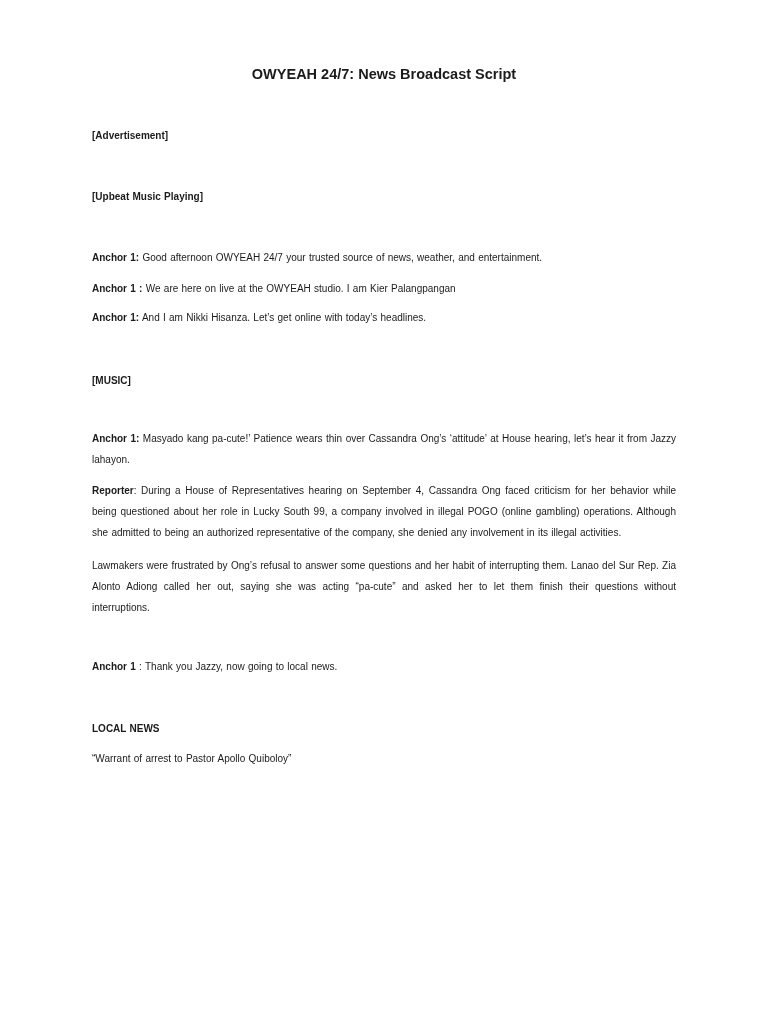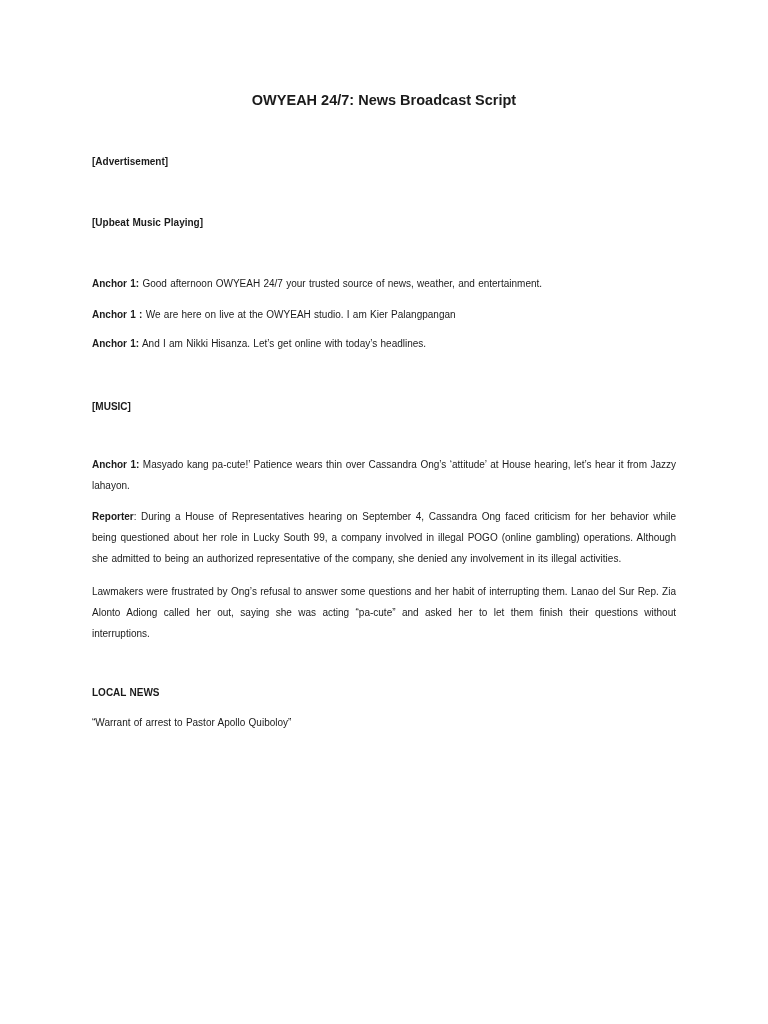--- a/index.html
+++ b/index.html
@@ -12,21 +12,21 @@
     height: 1024px;
     overflow: hidden;
     font-family: "Liberation Sans", sans-serif;
     color: #1b1b1b;
     -webkit-font-smoothing: antialiased;
   }
   .page {
     box-sizing: border-box;
     width: 768px;
     height: 1024px;
-    padding: 90px 92px 0 92px;
+    padding: 64px 92px 0 92px;
     background: #ffffff;
   }
   .doc-title {
     font-size: 14.5px;
     line-height: 21px;
     font-weight: bold;
     text-align: center;
     margin: 0 0 40px 0;
   }
   p, .heading {
@@ -67,18 +67,19 @@
 
   <p class="heading mb37">[MUSIC]</p>
 
 
   <p class="just mb10"><span class="speaker">Anchor 1:</span><span> Masyado kang pa-cute!’ Patience wears thin over Cassandra Ong’s ‘attitude’ at House hearing, let’s hear it from Jazzy lahayon.</span></p>
 
   <p class="just mb12"><span class="speaker">Reporter</span><span>: During a House of Representatives hearing on September 4, Cassandra Ong faced criticism for her behavior while being questioned about her role in Lucky South 99, a company involved in illegal POGO (online gambling) operations. Although she admitted to being an authorized representative of the company, she denied any involvement in its illegal activities.</span></p>
 
   <p class="just mb38">Lawmakers were frustrated by Ong’s refusal to answer some questions and her habit of interrupting them. Lanao del Sur Rep. Zia Alonto Adiong called her out, saying she was acting “pa-cute” and asked her to let them finish their questions without interruptions.</p>
 
+  <p class="mb41"><span class="speaker">Anchor 1</span><span> : Thank you Jazzy, now going to local news.</span></p>
 
   <p class="heading mb9">LOCAL NEWS</p>
 
   <p>“Warrant of arrest to Pastor Apollo Quiboloy”</p>
 
 </div>
 
 </body></html>

